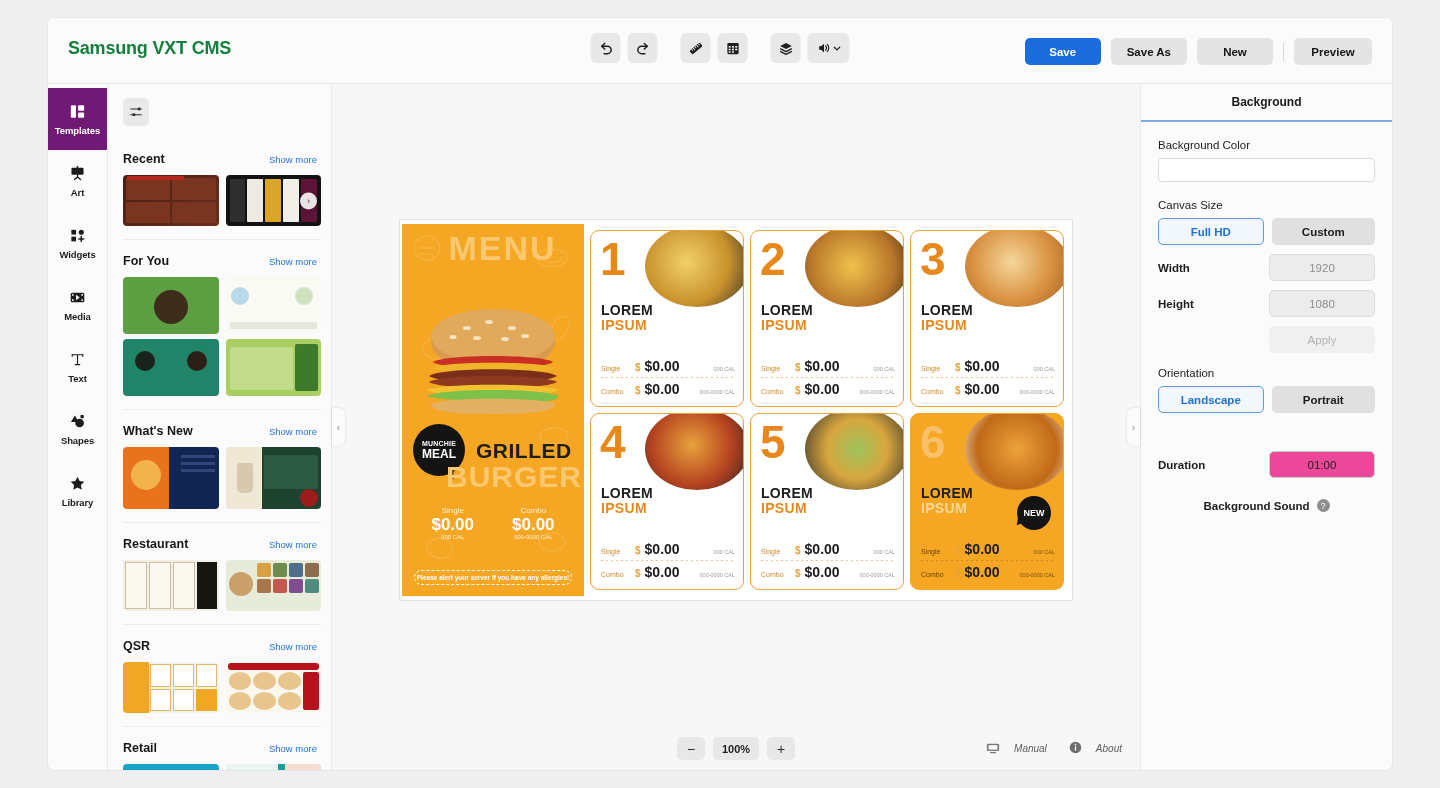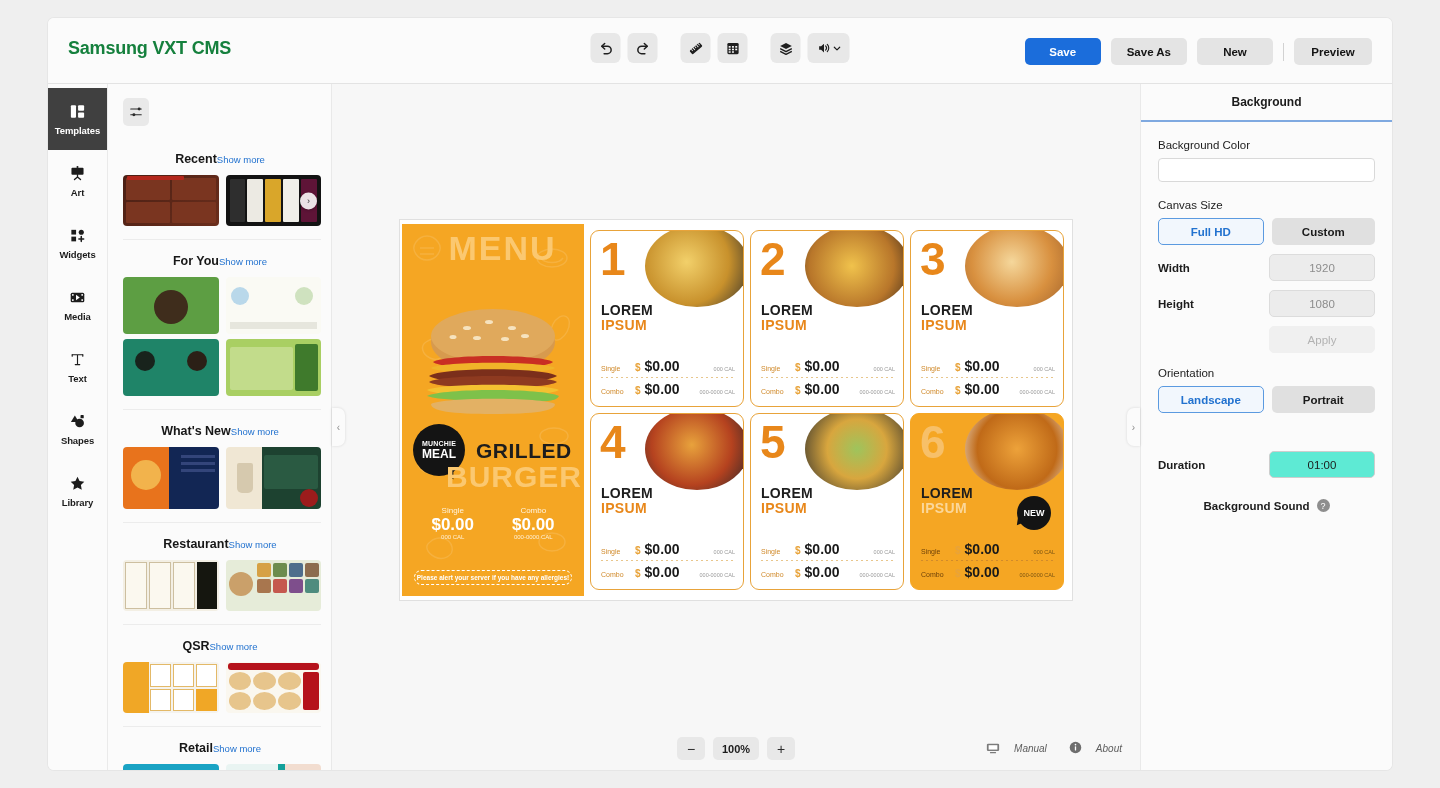--- a/index.html
+++ b/index.html
@@ -71,21 +71,21 @@
     width: 60px; background: #fbfbfb;
     border-right: 1px solid #eaeaea;
     flex-shrink: 0; padding-top: 4px;
   }
   .rail-item {
     height: 62px;
     display: flex; flex-direction: column;
     align-items: center; justify-content: center;
     gap: 5px; cursor: pointer; color: #1c1c1c;
   }
-  .rail-item.active { background: #404040; color: #fff; }
+  .rail-item.active { background: #701a75; color: #fff; }
   .rail-label { font-size: 9.5px; font-weight: 600; letter-spacing: -0.1px; }
   .rail-ico { height: 18px; display: flex; align-items: center; }
 
   
   .panel {
     width: 224px; background: #fbfbfb;
     border-right: 1px solid #e9e9e9;
     flex-shrink: 0;
     position: relative;
     overflow: hidden;
@@ -106,21 +106,21 @@
     font-family: "Liberation Sans", sans-serif;
   }
   .search-box input::placeholder { color: #6a6a6a; }
   .filter-btn {
     width: 26px; height: 28px; background: #e9e9e9;
     border-radius: 5px; display: flex;
     align-items: center; justify-content: center; cursor: pointer;
   }
   .section { padding: 0 10px 0 15px; }
   .sec-head {
-    display: flex; justify-content: center; align-items: baseline;
+    display: flex; justify-content: space-between; align-items: baseline;
     padding: 14px 4px 9px 0;
   }
   .sec-title { font-size: 12.5px; font-weight: bold; color: #171717; }
   .sec-more { font-size: 9.5px; color: #2272cf; cursor: pointer; }
   .thumbs { display: flex; gap: 7px; position: relative; }
   .thumb {
     height: 51px; border-radius: 4px; overflow: hidden;
     position: relative; cursor: pointer; flex: 1;
     background: #ddd;
   }
@@ -363,21 +363,21 @@
   .ffield {
     width: 106px; height: 27px; border-radius: 5px;
     background: #ececec; border: 1px solid #dcdcdc;
     display: flex; align-items: center; justify-content: center;
     font-size: 11.5px; color: #8d8d8d;
   }
   .ffield.apply {
     background: #f0f0f0; border-color: #f0f0f0;
     color: #b2b2b2; margin-left: auto; cursor: pointer;
   }
-  .ffield.white { background: #5eead4; border-color: #cdcdcd; color: #1c1c1c; }
+  .ffield.white { background: #ec4899; border-color: #cdcdcd; color: #1c1c1c; }
   .help-dot {
     width: 13px; height: 13px; border-radius: 50%;
     background: #8e8e8e; color: #fff; font-size: 9px;
     display: inline-flex; align-items: center; justify-content: center;
     margin-left: 7px; cursor: pointer;
   }
   .spacer-lg { height: 29px; }
 </style>
 </head>
 <body>

